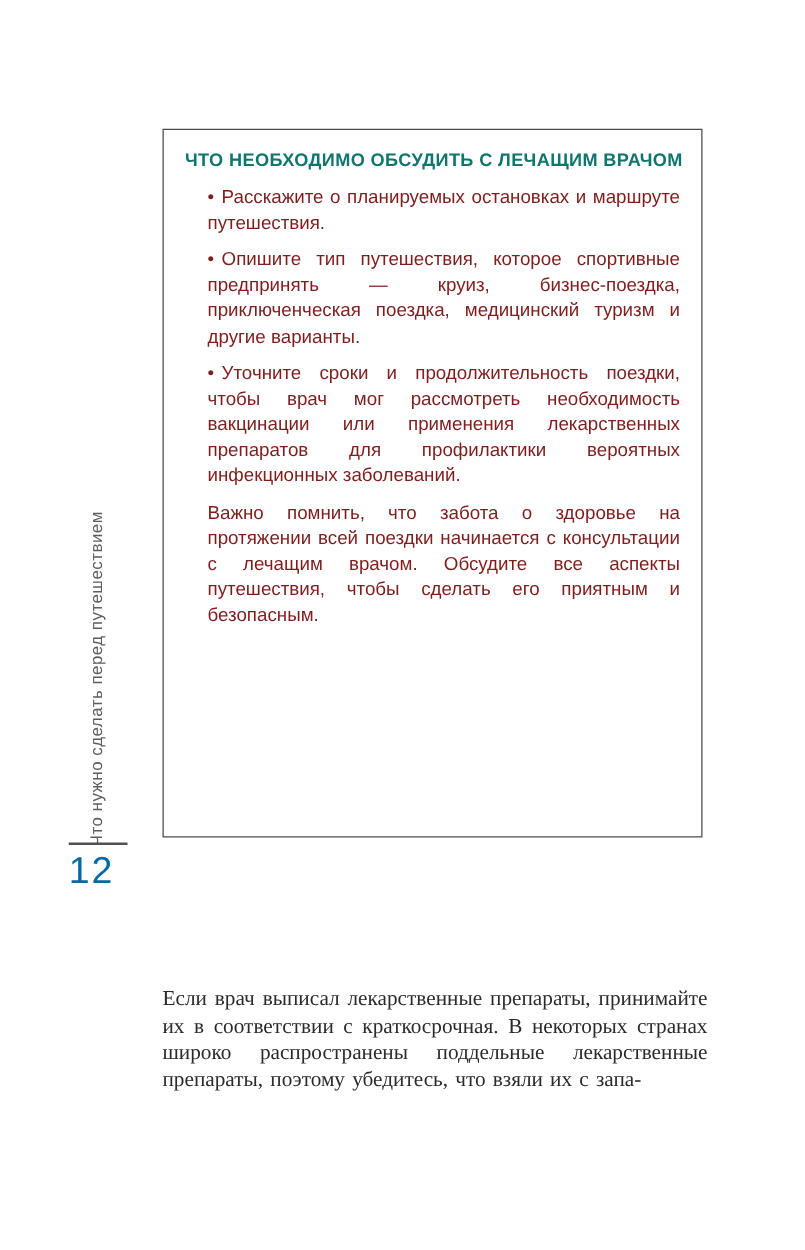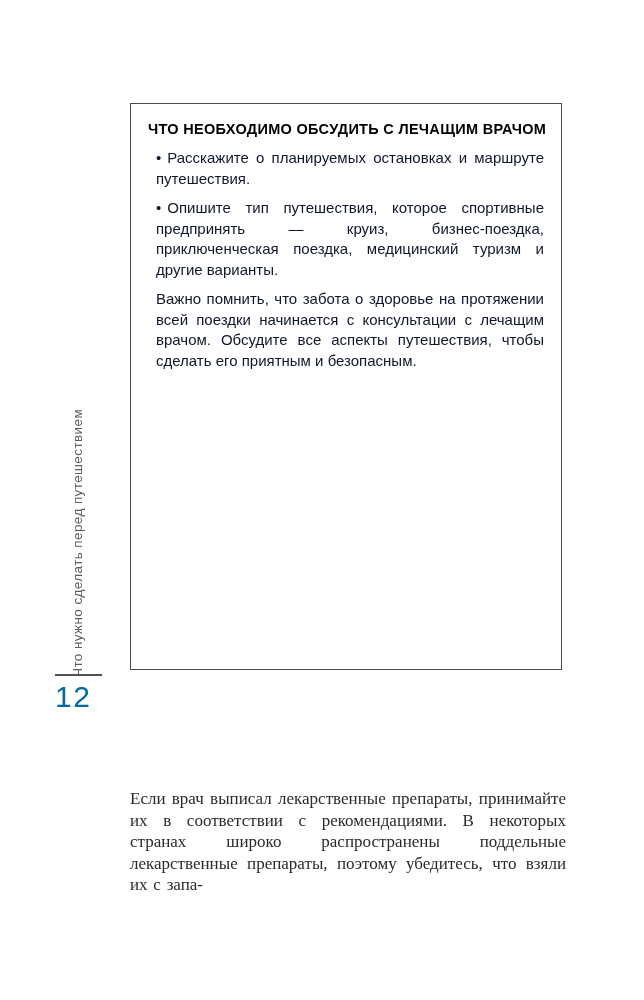--- a/index.html
+++ b/index.html
@@ -27,32 +27,32 @@
     box-sizing: border-box;
     border: 1.5px solid #4a4a4a;
     background: #ffffff;
     padding: 13px 17px 12px 17px;
     overflow: hidden;
   }
   .info-box-title {
     font-size: 14.5px;
     font-weight: 700;
     letter-spacing: 0.3px;
-    color: #000000;
+    color: #0f766e;
     margin: 2px 0 2px 0;
     line-height: 20px;
     white-space: nowrap;
     text-align: right;
   }
   .info-box p {
-    margin: 9px 0 0 8px;
+    margin: 9px 0 0 18px;
     font-size: 15px;
     line-height: 20.5px;
     text-align: justify;
-    color: #0f172a;
+    color: #7f1d1d;
   }
   .bullet-mark {
     display: inline-block;
     margin-right: 6px;
   }
 
   
   .sidebar-caption {
     position: absolute;
     left: 67px;
@@ -123,26 +123,29 @@
 
   <div class="info-box">
     <div class="info-box-title">ЧТО НЕОБХОДИМО ОБСУДИТЬ С ЛЕЧАЩИМ ВРАЧОМ</div>
 
     <p>
       <span class="bullet-mark">•</span><span>Расскажите о планируемых остановках и маршруте путешествия.</span>
     </p>
     <p>
       <span class="bullet-mark">•</span><span>Опишите тип путешествия, которое спортивные предпринять — круиз, бизнес-поездка, приключенческая поездка, медицинский туризм и другие варианты.</span>
     </p>
+    <p>
+      <span class="bullet-mark">•</span><span>Уточните сроки и продолжительность поездки, чтобы врач мог рассмотреть необходимость вакцинации или применения лекарственных препаратов для профилактики вероятных инфекционных заболеваний.</span>
+    </p>
 
     <p>Важно помнить, что забота о здоровье на протяжении всей поездки начинается с консультации с лечащим врачом. Обсудите все аспекты путешествия, чтобы сделать его приятным и безопасным.</p>
   </div>
 
   <div class="sidebar-caption">Что нужно сделать перед путешествием</div>
 
   <div class="footer-rule"></div>
 
   <div class="page-number">12</div>
 
 
-  <p class="body-paragraph" style="margin:0;">Если врач выписал лекарственные препараты, принимайте их в соответствии с рекомендациями. В некоторых странах широко распространены поддельные лекарственные препараты, поэтому убедитесь, что взяли их с запа-</p>
+  <p class="body-paragraph" style="margin:0;">Если врач выписал лекарственные препараты, принимайте их в соответствии с краткосрочная. В некоторых странах широко распространены поддельные лекарственные препараты, поэтому убедитесь, что взяли их с запа-</p>
 
 </div>
 
 </body></html>

